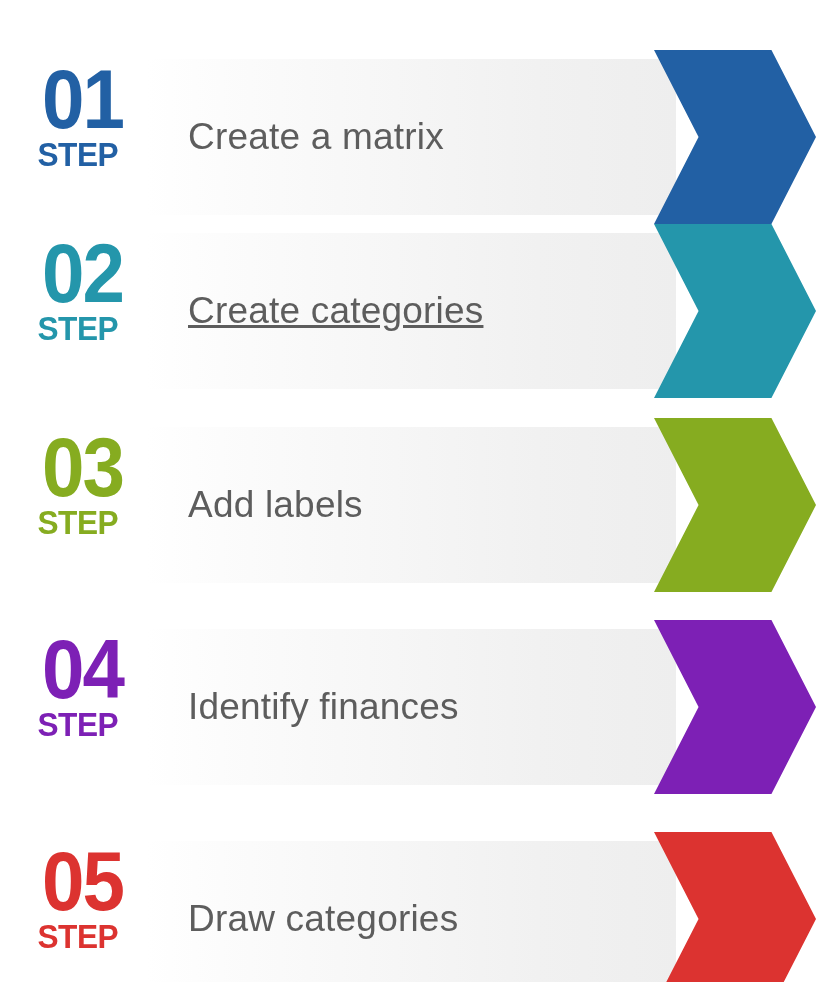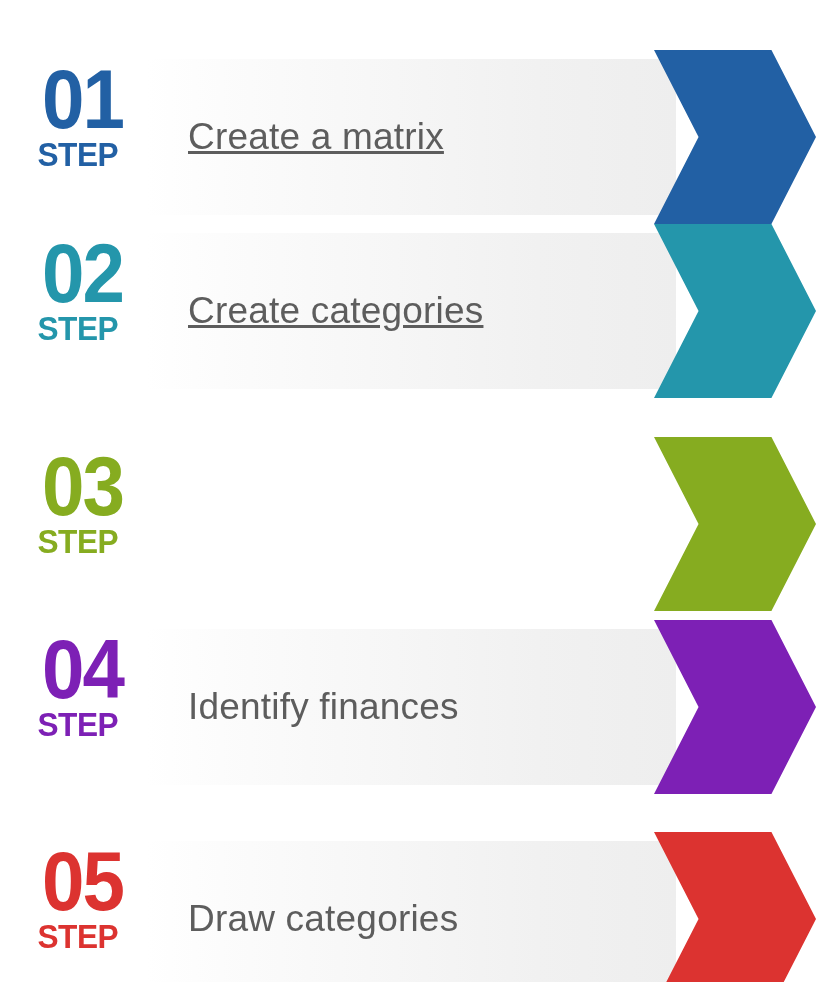--- a/index.html
+++ b/index.html
@@ -102,40 +102,43 @@
 <body>
 
 <div id="infographic" style="background: rgb(255, 255, 255);">
 
   <div class="step-row" style="top: 34px; height: 174px;">
     <div class="step-marker">
       <span class="step-number" style="color: rgb(34, 96, 164);">01</span>
       <span class="step-word" style="color: rgb(34, 96, 164);">STEP</span>
     </div>
     <div class="step-bar">
-      <div class="step-label" style="color: rgb(93, 93, 93); text-decoration: underline;">Create a matrix</div>
+      <div class="step-label" style="color: rgb(93, 93, 93);">Create a matrix</div>
     </div>
     <div class="step-arrow" style="background: rgb(34, 96, 164);"></div>
   </div>
 
   <div class="step-row" style="top: 208px; height: 174px;">
     <div class="step-marker">
       <span class="step-number" style="color: rgb(36, 150, 171);">02</span>
       <span class="step-word" style="color: rgb(36, 150, 171);">STEP</span>
     </div>
     <div class="step-bar">
       <div class="step-label" style="color: rgb(93, 93, 93); text-decoration: underline;">Create categories</div>
     </div>
     <div class="step-arrow" style="background: rgb(36, 150, 171);"></div>
   </div>
 
-  <div class="step-row" style="top: 421px; height: 174px;">
+  <div class="step-row" style="top: 402px; height: 174px;">
     <div class="step-marker">
       <span class="step-number" style="color: rgb(134, 172, 32);">03</span>
       <span class="step-word" style="color: rgb(134, 172, 32);">STEP</span>
+    </div>
+    <div class="step-bar">
+      <div class="step-label" style="color: rgb(93, 93, 93);">Add labels</div>
     </div>
     <div class="step-arrow" style="background: rgb(134, 172, 32);"></div>
   </div>
 
   <div class="step-row" style="top: 604px; height: 174px; padding-left: 29px;">
     <div class="step-marker">
       <span class="step-number" style="color: rgb(125, 32, 181);">04</span>
       <span class="step-word" style="color: rgb(125, 32, 181);">STEP</span>
     </div>
     <div class="step-bar">

